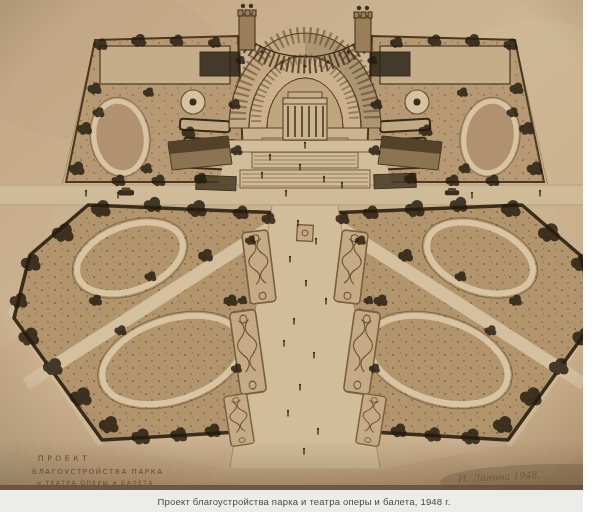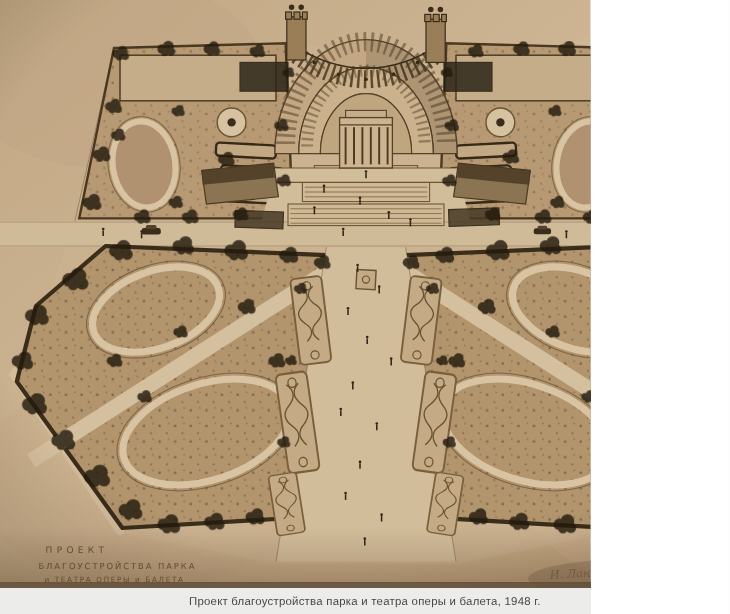--- a/index.html
+++ b/index.html
@@ -1,16 +1,16 @@
 <!DOCTYPE html>
 <html><head>
 <meta charset="utf-8">
 <style>
   html,body{margin:0;padding:0;background:#ffffff;}
-  .page{position:relative;width:492px;height:512px;overflow:hidden;
+  .page{position:relative;width:583px;height:512px;overflow:hidden;
         font-family:"Liberation Sans",sans-serif;background:#ecedeb;}
   .photo{position:absolute;left:0;top:0;width:608px;height:490px;display:block;}
   .caption-bar{position:absolute;left:0;top:490px;width:608px;height:22px;
         background:#ecedeb;display:flex;align-items:center;justify-content:center;}
   .caption-text{font-size:9.5px;color:#474747;letter-spacing:.2px;}
   svg text{user-select:none;}
   .inscription{font-family:"DejaVu Sans",sans-serif;fill:#5e4326;opacity:.85;}
   .signature{font-family:"DejaVu Serif",serif;font-style:italic;fill:#8a6a4f;opacity:.8;}
 </style>
 </head>

